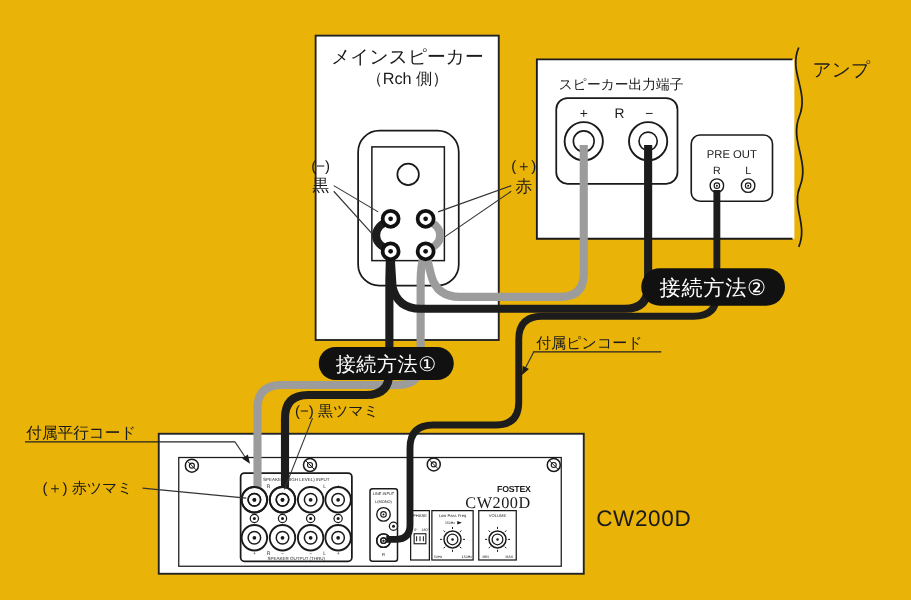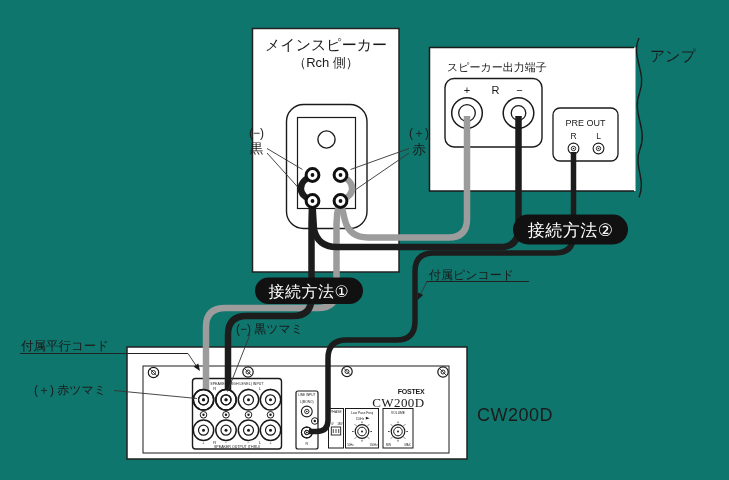--- a/index.html
+++ b/index.html
@@ -1,16 +1,16 @@
 <!DOCTYPE html>
 <html style="--wire-black: #1c1c1c; --wire-gray: #9c9c9c; --badge-bg: #111111; --badge-text: #ffffff;"><head>
 <meta charset="utf-8">
 <style>
   html,body{margin:0;padding:0;background:#ffffff;}
-  .stage{position:relative;width:729px;height:480px;background:#0f766e;overflow:hidden;
+  .stage{position:relative;width:729px;height:480px;background:#eab308;overflow:hidden;
          font-family:"Liberation Sans","DejaVu Sans",sans-serif;}
   svg{display:block;}
   svg text{font-family:"Liberation Sans","DejaVu Sans",sans-serif;fill:#1a1a1a;}
   .jp{font-family:"Liberation Sans","DejaVu Sans",sans-serif;}
   .t-title{font-size:15px;}
   .t-sub{font-size:13px;}
   .t-paren{font-size:12px;}
   .t-pol{font-size:13.5px;}
   .t-amp{font-size:15px;}
   .t-outtitle{font-size:11px;}

